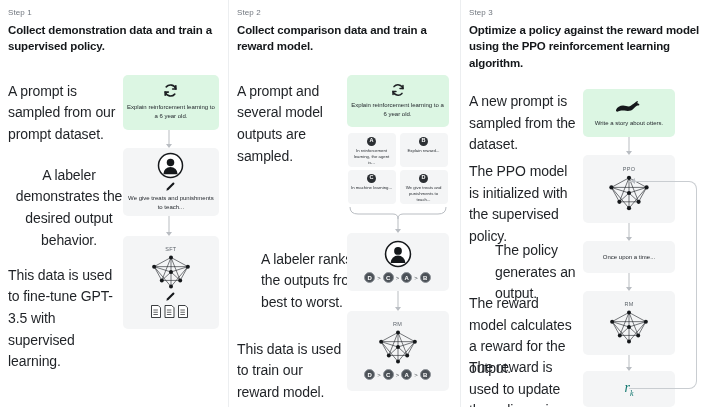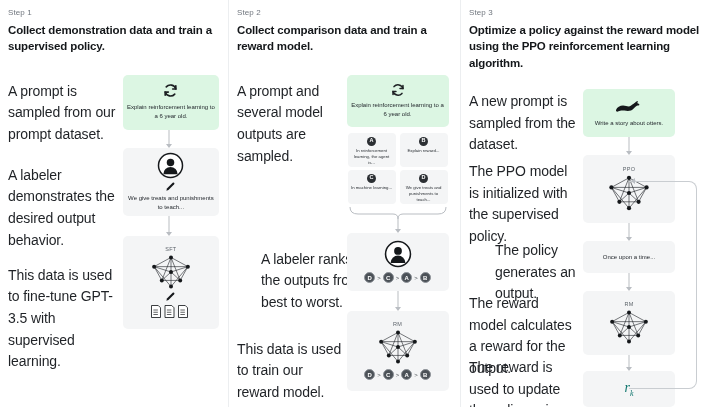--- a/index.html
+++ b/index.html
@@ -160,21 +160,21 @@
 
 <div id="diagram">
 
   <div class="column col1">
     <div class="step-label">Step 1</div>
     <div class="step-title">Collect demonstration data and train a supervised policy.</div>
 
     <div class="flow">
       <div class="captions" style="width:112px;height:330px;">
         <div class="caption" style="top:12px;left:0;">A prompt is sampled from our prompt dataset.</div>
-        <div class="caption" style="top:96px;left:0;">A labeler demonstrates the desired output behavior.</div>
+        <div class="caption" style="top:96px;left:6px;text-align:center;">A labeler demonstrates the desired output behavior.</div>
         <div class="caption" style="top:196px;left:0;">This data is used to fine-tune GPT-3.5 with supervised learning.</div>
       </div>
 
       <div class="graphics" style="width:104px;height:330px;">
 
         <div class="node green" style="left:6px;top:6px;width:96px;height:55px;">
           <span>
             <svg width="15" height="15" viewBox="0 0 24 24" fill="none" stroke="#1c1f22" stroke-width="2.6" stroke-linecap="round">
               <path d="M20.5 9.5A9 9 0 0 0 5.2 6.2"></path>
                 <path d="M3.5 14.5A9 9 0 0 0 18.8 17.8"></path>

